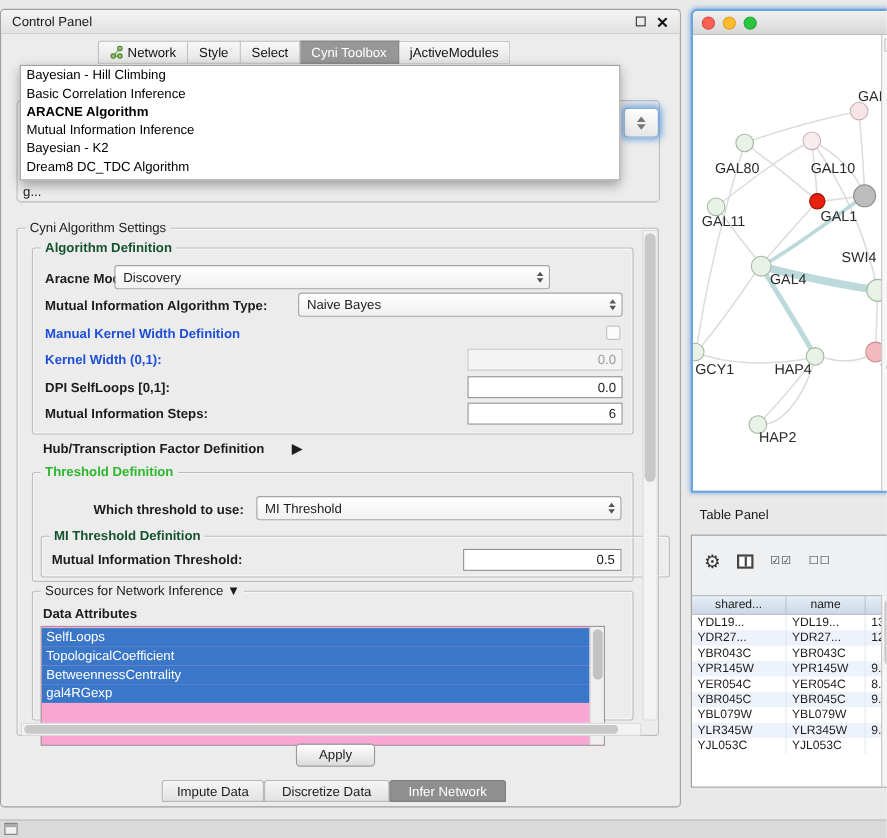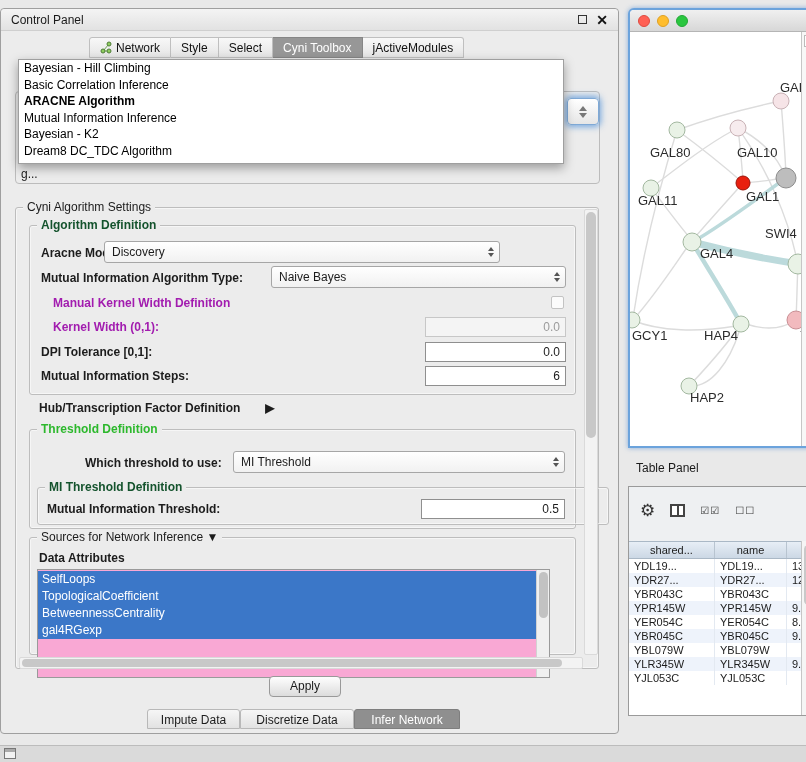--- a/index.html
+++ b/index.html
@@ -65,21 +65,21 @@
 
   
   .tborder { position:absolute; border:1px solid #bdbdbd; border-radius:3px;
     box-shadow:inset 0 0 0 1px rgba(255,255,255,.55); }
   .tlegend { position:absolute; top:-8px; left:7px; background:#ececec; padding:0 4px;
     font-size:12px; white-space:nowrap; }
   .tlegend.blue  { color:#14532d; font-weight:bold; }
   .tlegend.green { color:#2db82d; font-weight:bold; }
 
   .lbl { position:absolute; font-size:12px; font-weight:bold; color:#1c1c1c; white-space:nowrap; }
-  .lbl.disabled { color:#a21caf;margin-left:12px; }
+  .lbl.disabled { color:#1d4ed8; }
 
   .combo {
     position:absolute; height:22px;
     background:linear-gradient(#ffffff,#f1f1f1);
     border:1px solid #a6a6a6; border-radius:3px;
     font-size:12px; display:flex; align-items:center; padding-left:7px;
   }
   .combo-arrows { margin-left:auto; margin-right:5px; display:flex; flex-direction:column; gap:2px; }
   .ar-up { width:0;height:0;border-left:3.5px solid transparent;border-right:3.5px solid transparent;border-bottom:4px solid #555; }
   .ar-dn { width:0;height:0;border-left:3.5px solid transparent;border-right:3.5px solid transparent;border-top:4px solid #555; }
@@ -257,21 +257,21 @@
   </div>
 
   <span class="lbl disabled" style="left:40px; top:287px;">Manual Kernel Width Definition</span>
   <span class="chk" style="left:550px; top:287px;"></span>
 
   <span class="lbl disabled" style="left:40px; top:311px;">Kernel Width (0,1):</span>
   <div class="field disabled" style="left:424px; top:308px; width:141px;">
     <span>0.0</span>
   </div>
 
-  <span class="lbl" style="left:40px; top:336px;">DPI Tolerance [0,1]:</span>
+  <span class="lbl" style="left:40px; top:336px;">DPI SelfLoops [0,1]:</span>
   <div class="field" style="left:424px; top:333px; width:141px;">
     <span>0.0</span>
   </div>
 
   <span class="lbl" style="left:40px; top:360px;">Mutual Information Steps:</span>
   <div class="field" style="left:424px; top:357px; width:141px;">
     <span>6</span>
   </div>
 
   <div class="hub-row">

